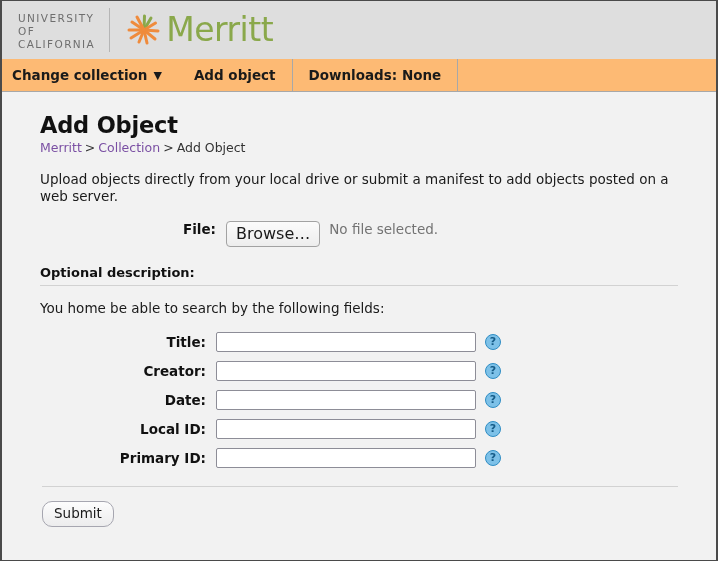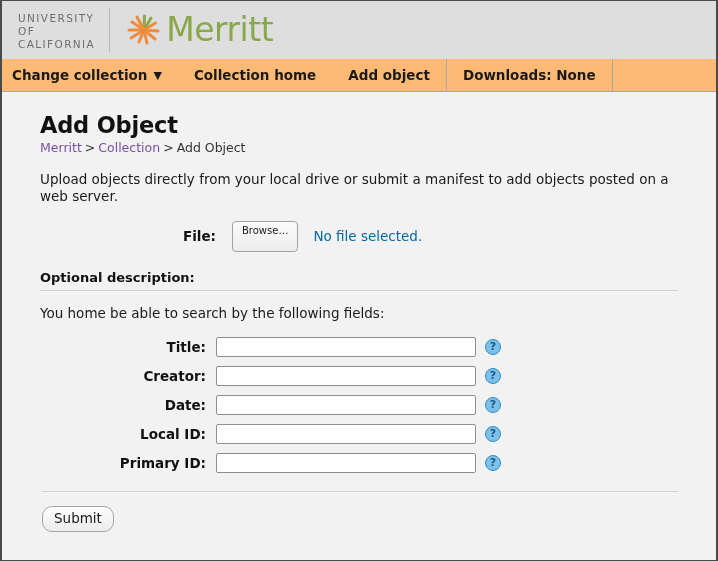--- a/index.html
+++ b/index.html
@@ -138,47 +138,45 @@
     font-weight: bold;
     color: #111111;
     padding-bottom: 5px;
     border-bottom: 1px solid #d2d2d2;
     margin-right: 18px;
     margin-bottom: 14px;
   }
 
   .file-row {
     display: flex;
-    align-items: center;
     margin-bottom: 18px;
     padding-left: 128px;
-    gap: 6px;
   }
   .file-label {
     font-size: 13.5px;
     font-weight: bold;
     color: #111111;
     width: 48px;
     text-align: right;
     margin-right: 10px;
   }
   .browse-btn {
     font-family: "DejaVu Sans", "Liberation Sans", sans-serif;
-    font-size: 10px;
+    font-size: 16px;
     color: #1a1a1a;
     background: linear-gradient(#fbfbfb, #ededed);
     border: 1px solid #a2a2a2;
     border-radius: 4px;
-    padding: 3px 9px 15px 9px;
+    padding: 3px 9px 4px 9px;
     cursor: pointer;
     line-height: 1.1;
   }
   .file-status {
     font-size: 13.5px;
-    color: #0369a1;
+    color: #737373;
     margin-left: 9px;
   }
 
   .note {
     font-size: 13.5px;
     color: #1a1a1a;
     margin-bottom: 16px;
   }
 
   
@@ -276,23 +274,20 @@
       <span class="merritt-word">Merritt</span>
     </div>
   </div>
 
   <div class="navbar">
     <div class="nav-item first">
       <span>Change collection</span>
       <span class="caret">▼</span>
     </div>
     <div class="nav-item">
-      <span>Collection home</span>
-    </div>
-    <div class="nav-item">
       <span>Add object</span>
     </div>
     <div class="nav-item bordered">
       <span>Downloads: None</span>
     </div>
   </div>
 
   <div class="content">
 
     <h1 class="page-title">Add Object</h1>

